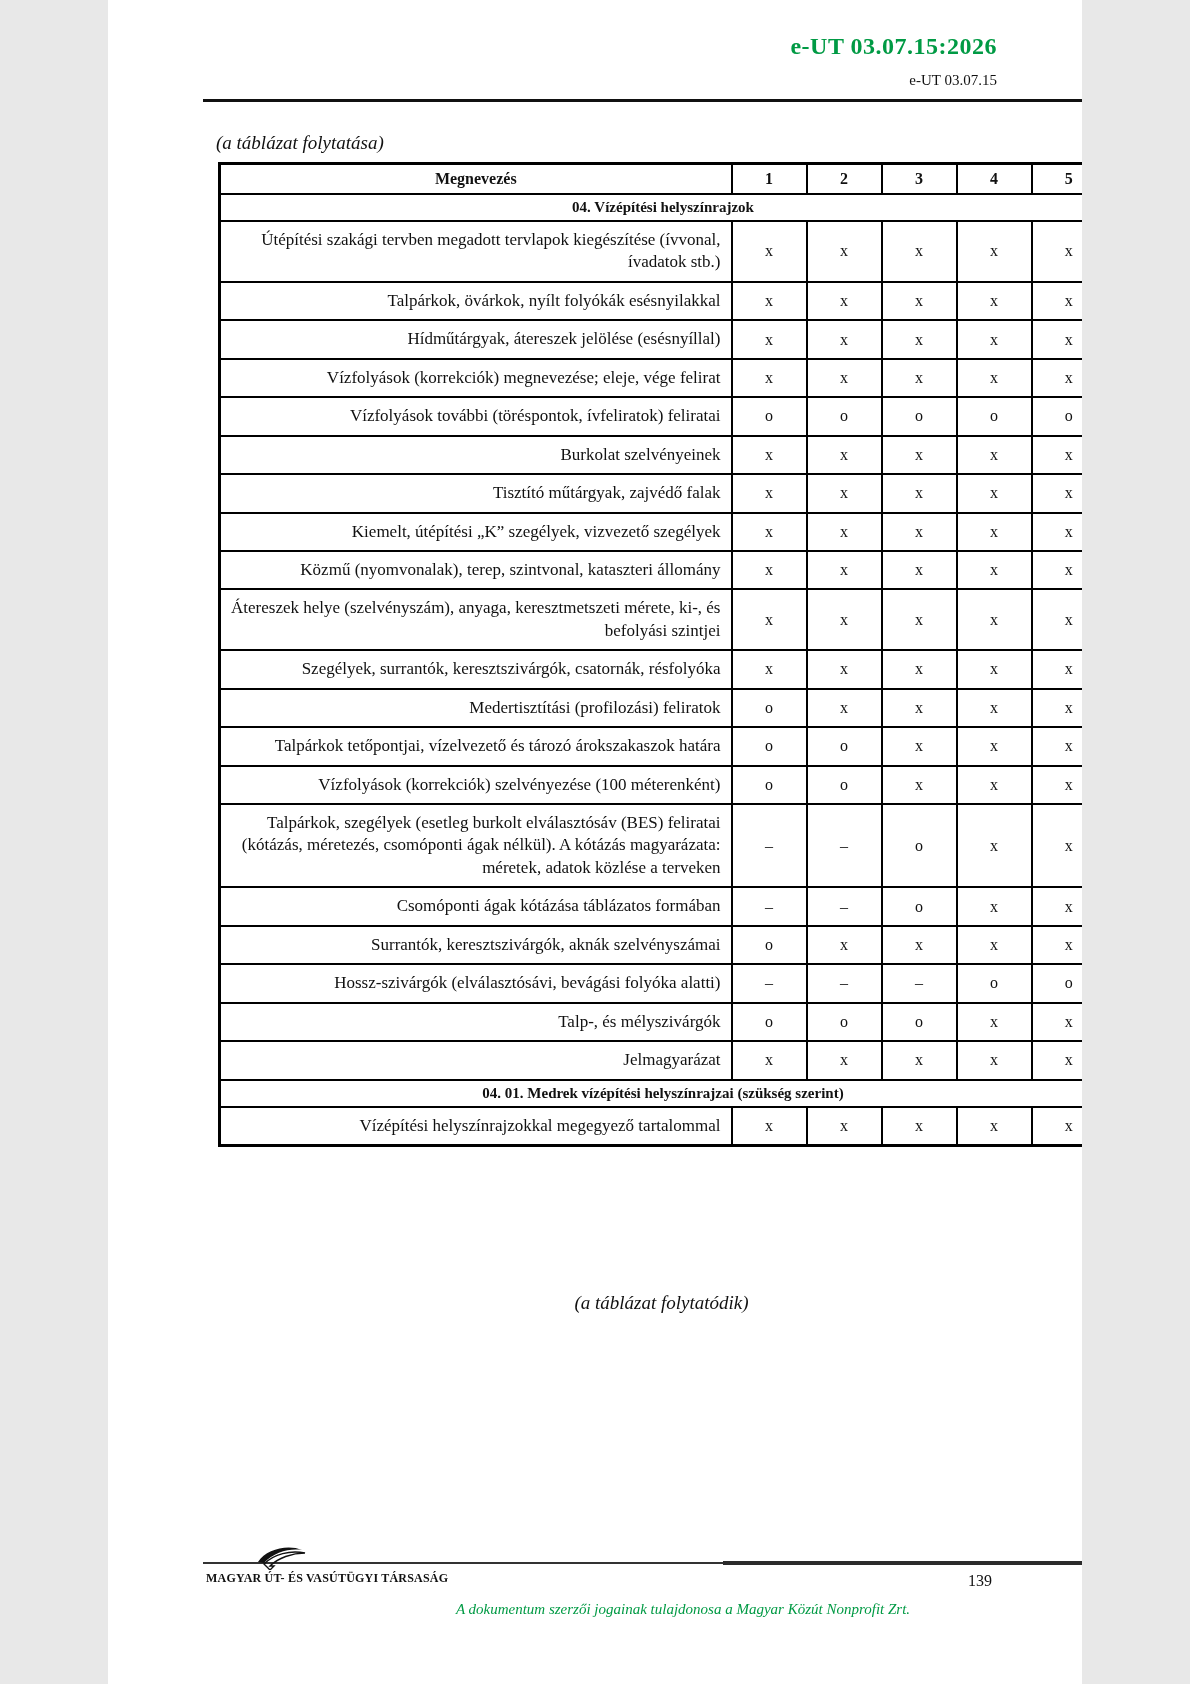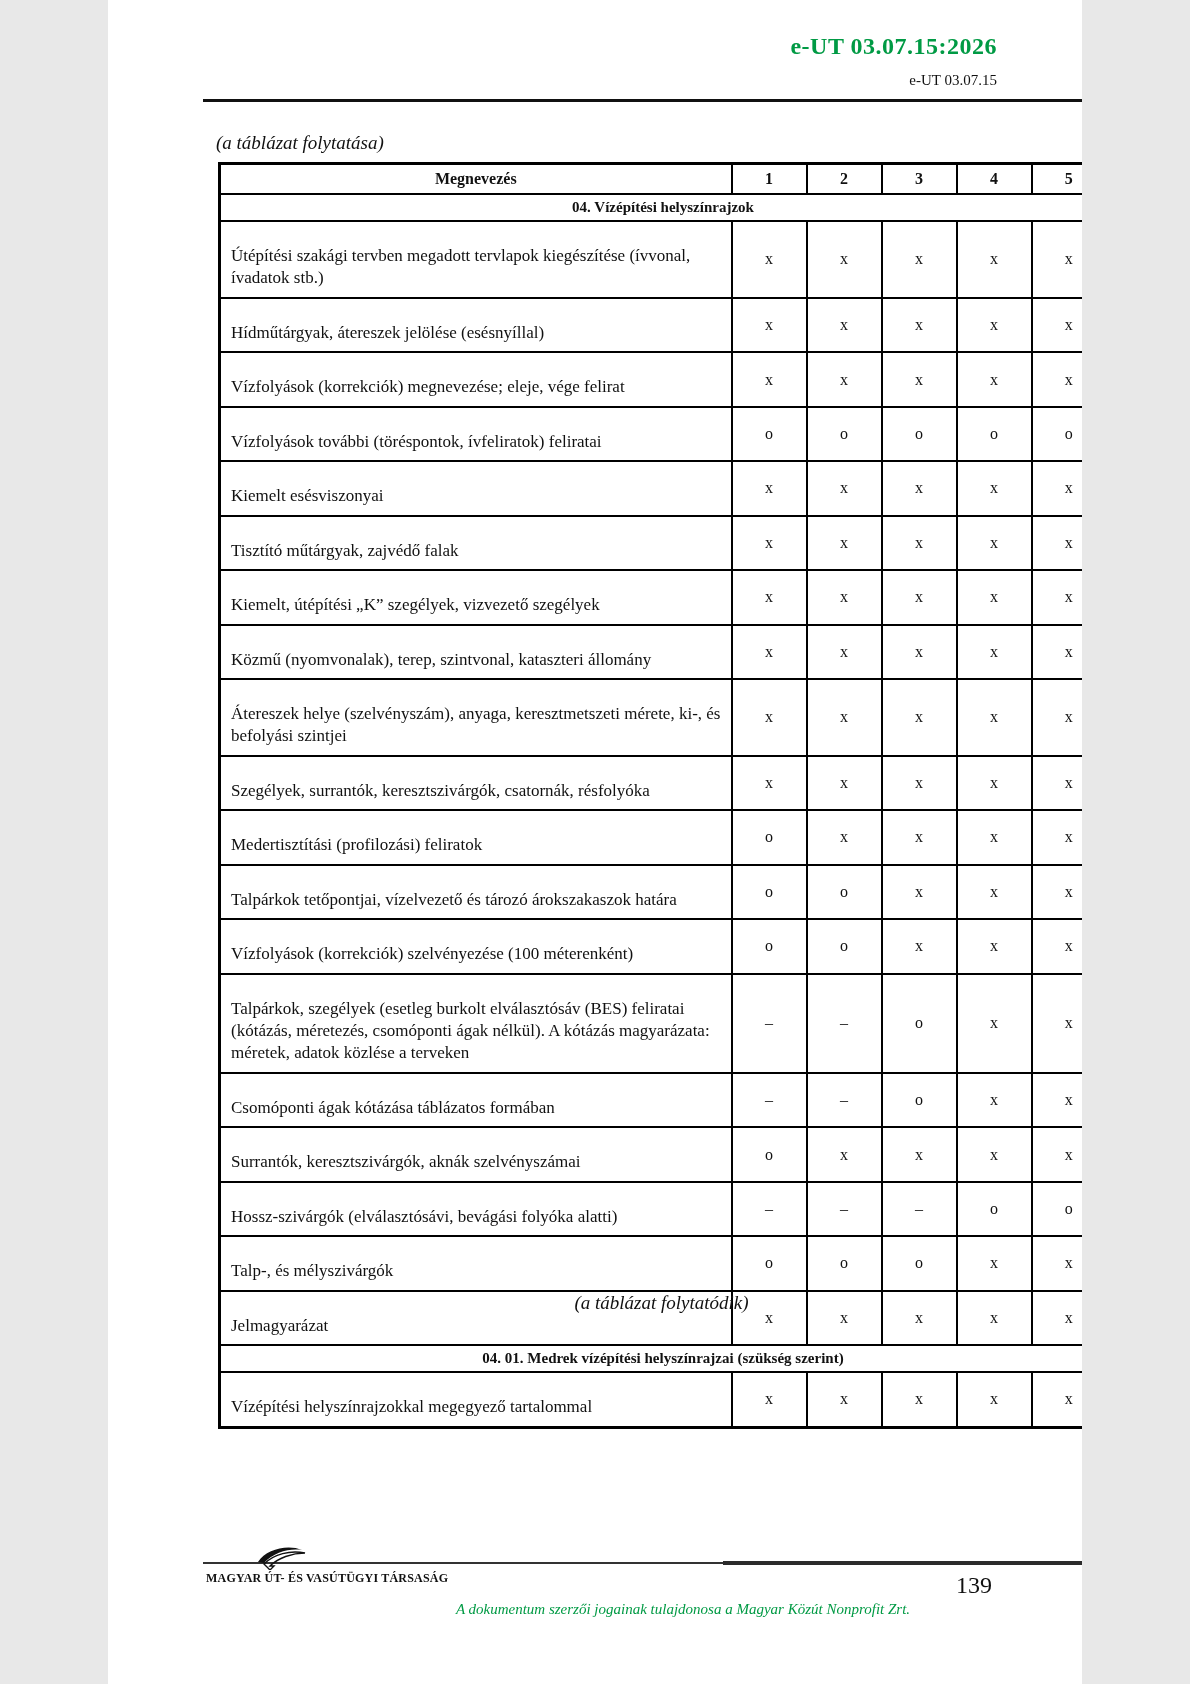--- a/index.html
+++ b/index.html
@@ -48,22 +48,22 @@
   .head-num {
     font-size:16px; font-weight:bold; text-align:center;
     padding:5px 2px; border-bottom:3px solid #000;
   }
   .section-cell {
     font-size:15px; font-weight:bold; text-align:center;
     padding:4px 4px;
     border-top:3px solid #000; border-bottom:3px solid #000;
   }
   .label-cell {
-    font-size:17px; text-align:left;
-    padding:23px 10px 7px 10px;
+    font-size:17px; text-align:right;
+    padding:7px 10px 7px 10px;
     line-height:1.32;
   }
   .value-cell {
     font-size:16px; text-align:center;
     padding:7px 2px;
   }
   .continuation-bottom {
     position:absolute; top:1292px; left:110px; width:887px;
     text-align:center;
     font-size:19px; font-style:italic; color:#111;
@@ -95,21 +95,21 @@
     letter-spacing:0.2px; white-space:nowrap;
     margin-top:1px;
   }
   .footer-copyright {
     position:absolute; top:1577px; left:250px; width:650px;
     text-align:center;
     font-size:15px; font-style:italic; color:#009a44;margin-top:24px;
   }
   .page-number {
     position:absolute; top:1572px; right:90px;
-    font-size:24px; color:#111;
+    font-size:16px; color:#111;
   }
 </style>
 </head>
 <body>
 
 <div class="page">
 
   <div class="doc-code-full">e-UT 03.07.15:2026</div>
   <div class="doc-code-short">e-UT 03.07.15</div>
   <div class="header-rule"></div>
@@ -141,20 +141,28 @@
         </tr>
         <tr>
           <td class="label-cell">Útépítési szakági tervben megadott tervlapok kiegészítése (ívvonal, ívadatok stb.)</td>
           <td class="value-cell">x</td>
           <td class="value-cell">x</td>
           <td class="value-cell">x</td>
           <td class="value-cell">x</td>
           <td class="value-cell">x</td>
         </tr>
         <tr>
+          <td class="label-cell">Talpárkok, övárkok, nyílt folyókák esésnyilakkal</td>
+          <td class="value-cell">x</td>
+          <td class="value-cell">x</td>
+          <td class="value-cell">x</td>
+          <td class="value-cell">x</td>
+          <td class="value-cell">x</td>
+        </tr>
+        <tr>
           <td class="label-cell">Hídműtárgyak, átereszek jelölése (esésnyíllal)</td>
           <td class="value-cell">x</td>
           <td class="value-cell">x</td>
           <td class="value-cell">x</td>
           <td class="value-cell">x</td>
           <td class="value-cell">x</td>
         </tr>
         <tr>
           <td class="label-cell">Vízfolyások (korrekciók) megnevezése; eleje, vége felirat</td>
           <td class="value-cell">x</td>
@@ -165,21 +173,21 @@
         </tr>
         <tr>
           <td class="label-cell">Vízfolyások további (töréspontok, ívfeliratok) feliratai</td>
           <td class="value-cell">o</td>
           <td class="value-cell">o</td>
           <td class="value-cell">o</td>
           <td class="value-cell">o</td>
           <td class="value-cell">o</td>
         </tr>
         <tr>
-          <td class="label-cell">Kiemelt esésviszonyai</td>
+          <td class="label-cell">Burkolat szelvényeinek</td>
           <td class="value-cell">x</td>
           <td class="value-cell">x</td>
           <td class="value-cell">x</td>
           <td class="value-cell">x</td>
           <td class="value-cell">x</td>
         </tr>
         <tr>
           <td class="label-cell">Tisztító műtárgyak, zajvédő falak</td>
           <td class="value-cell">x</td>
           <td class="value-cell">x</td>

